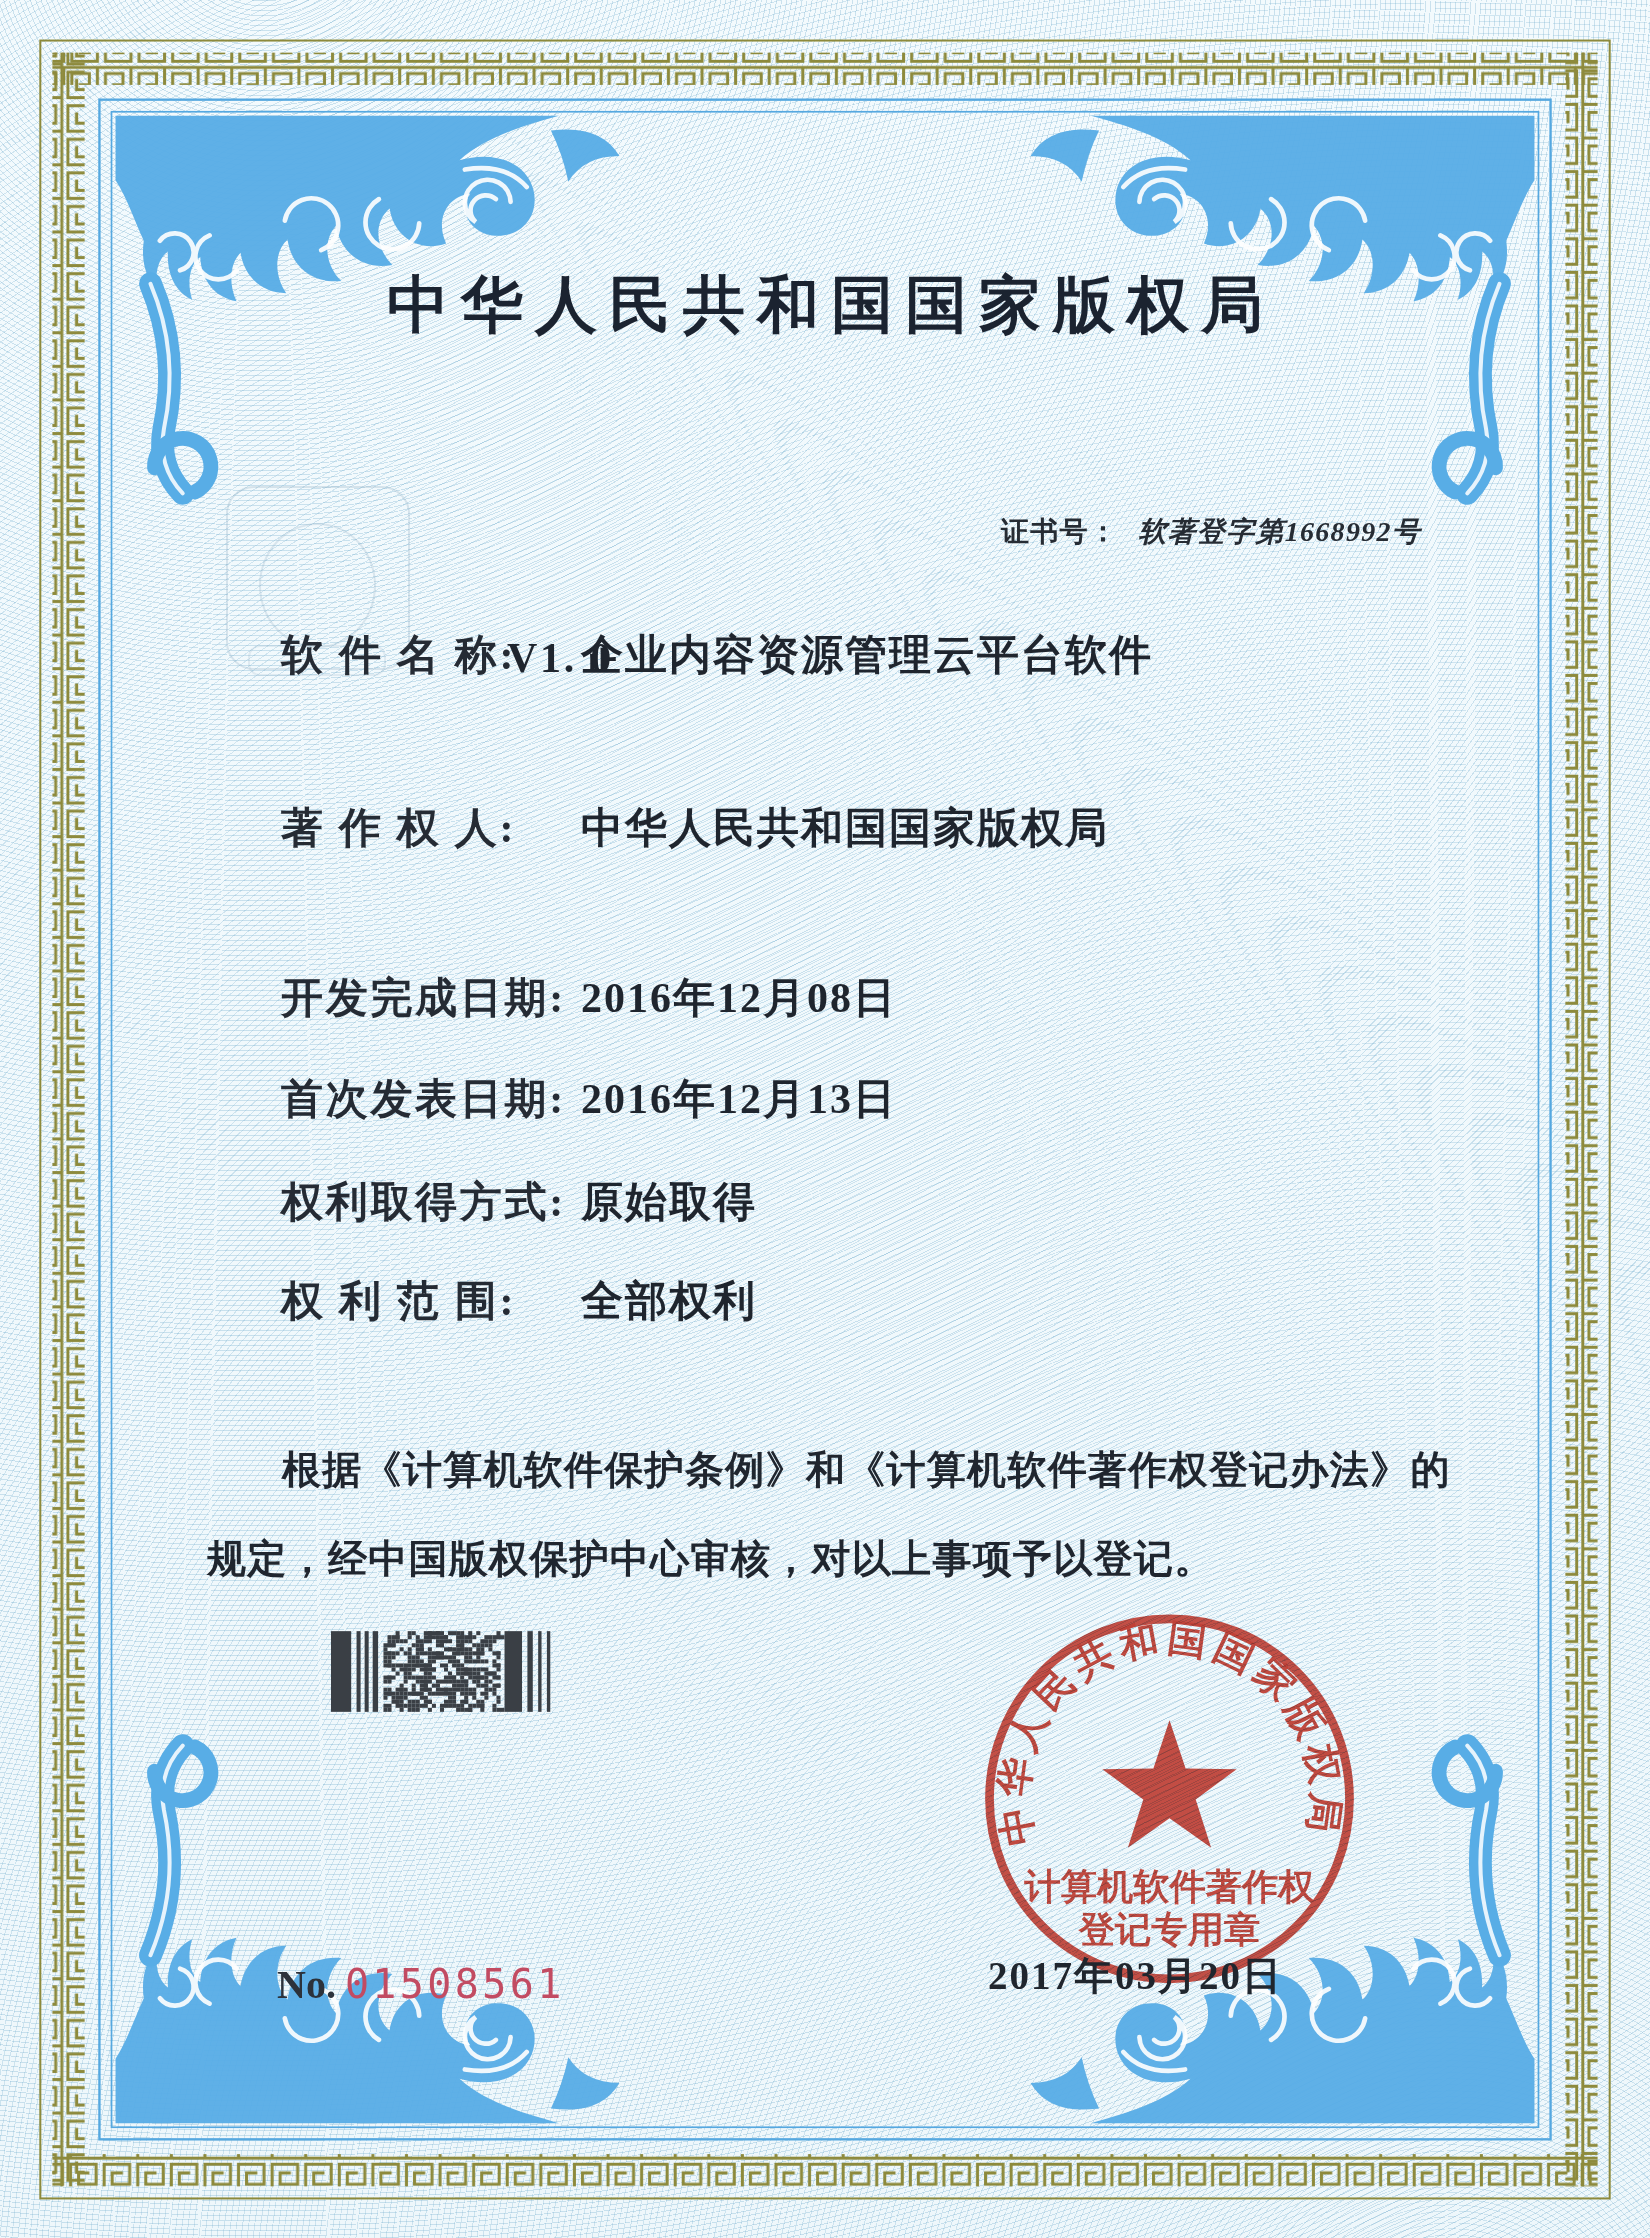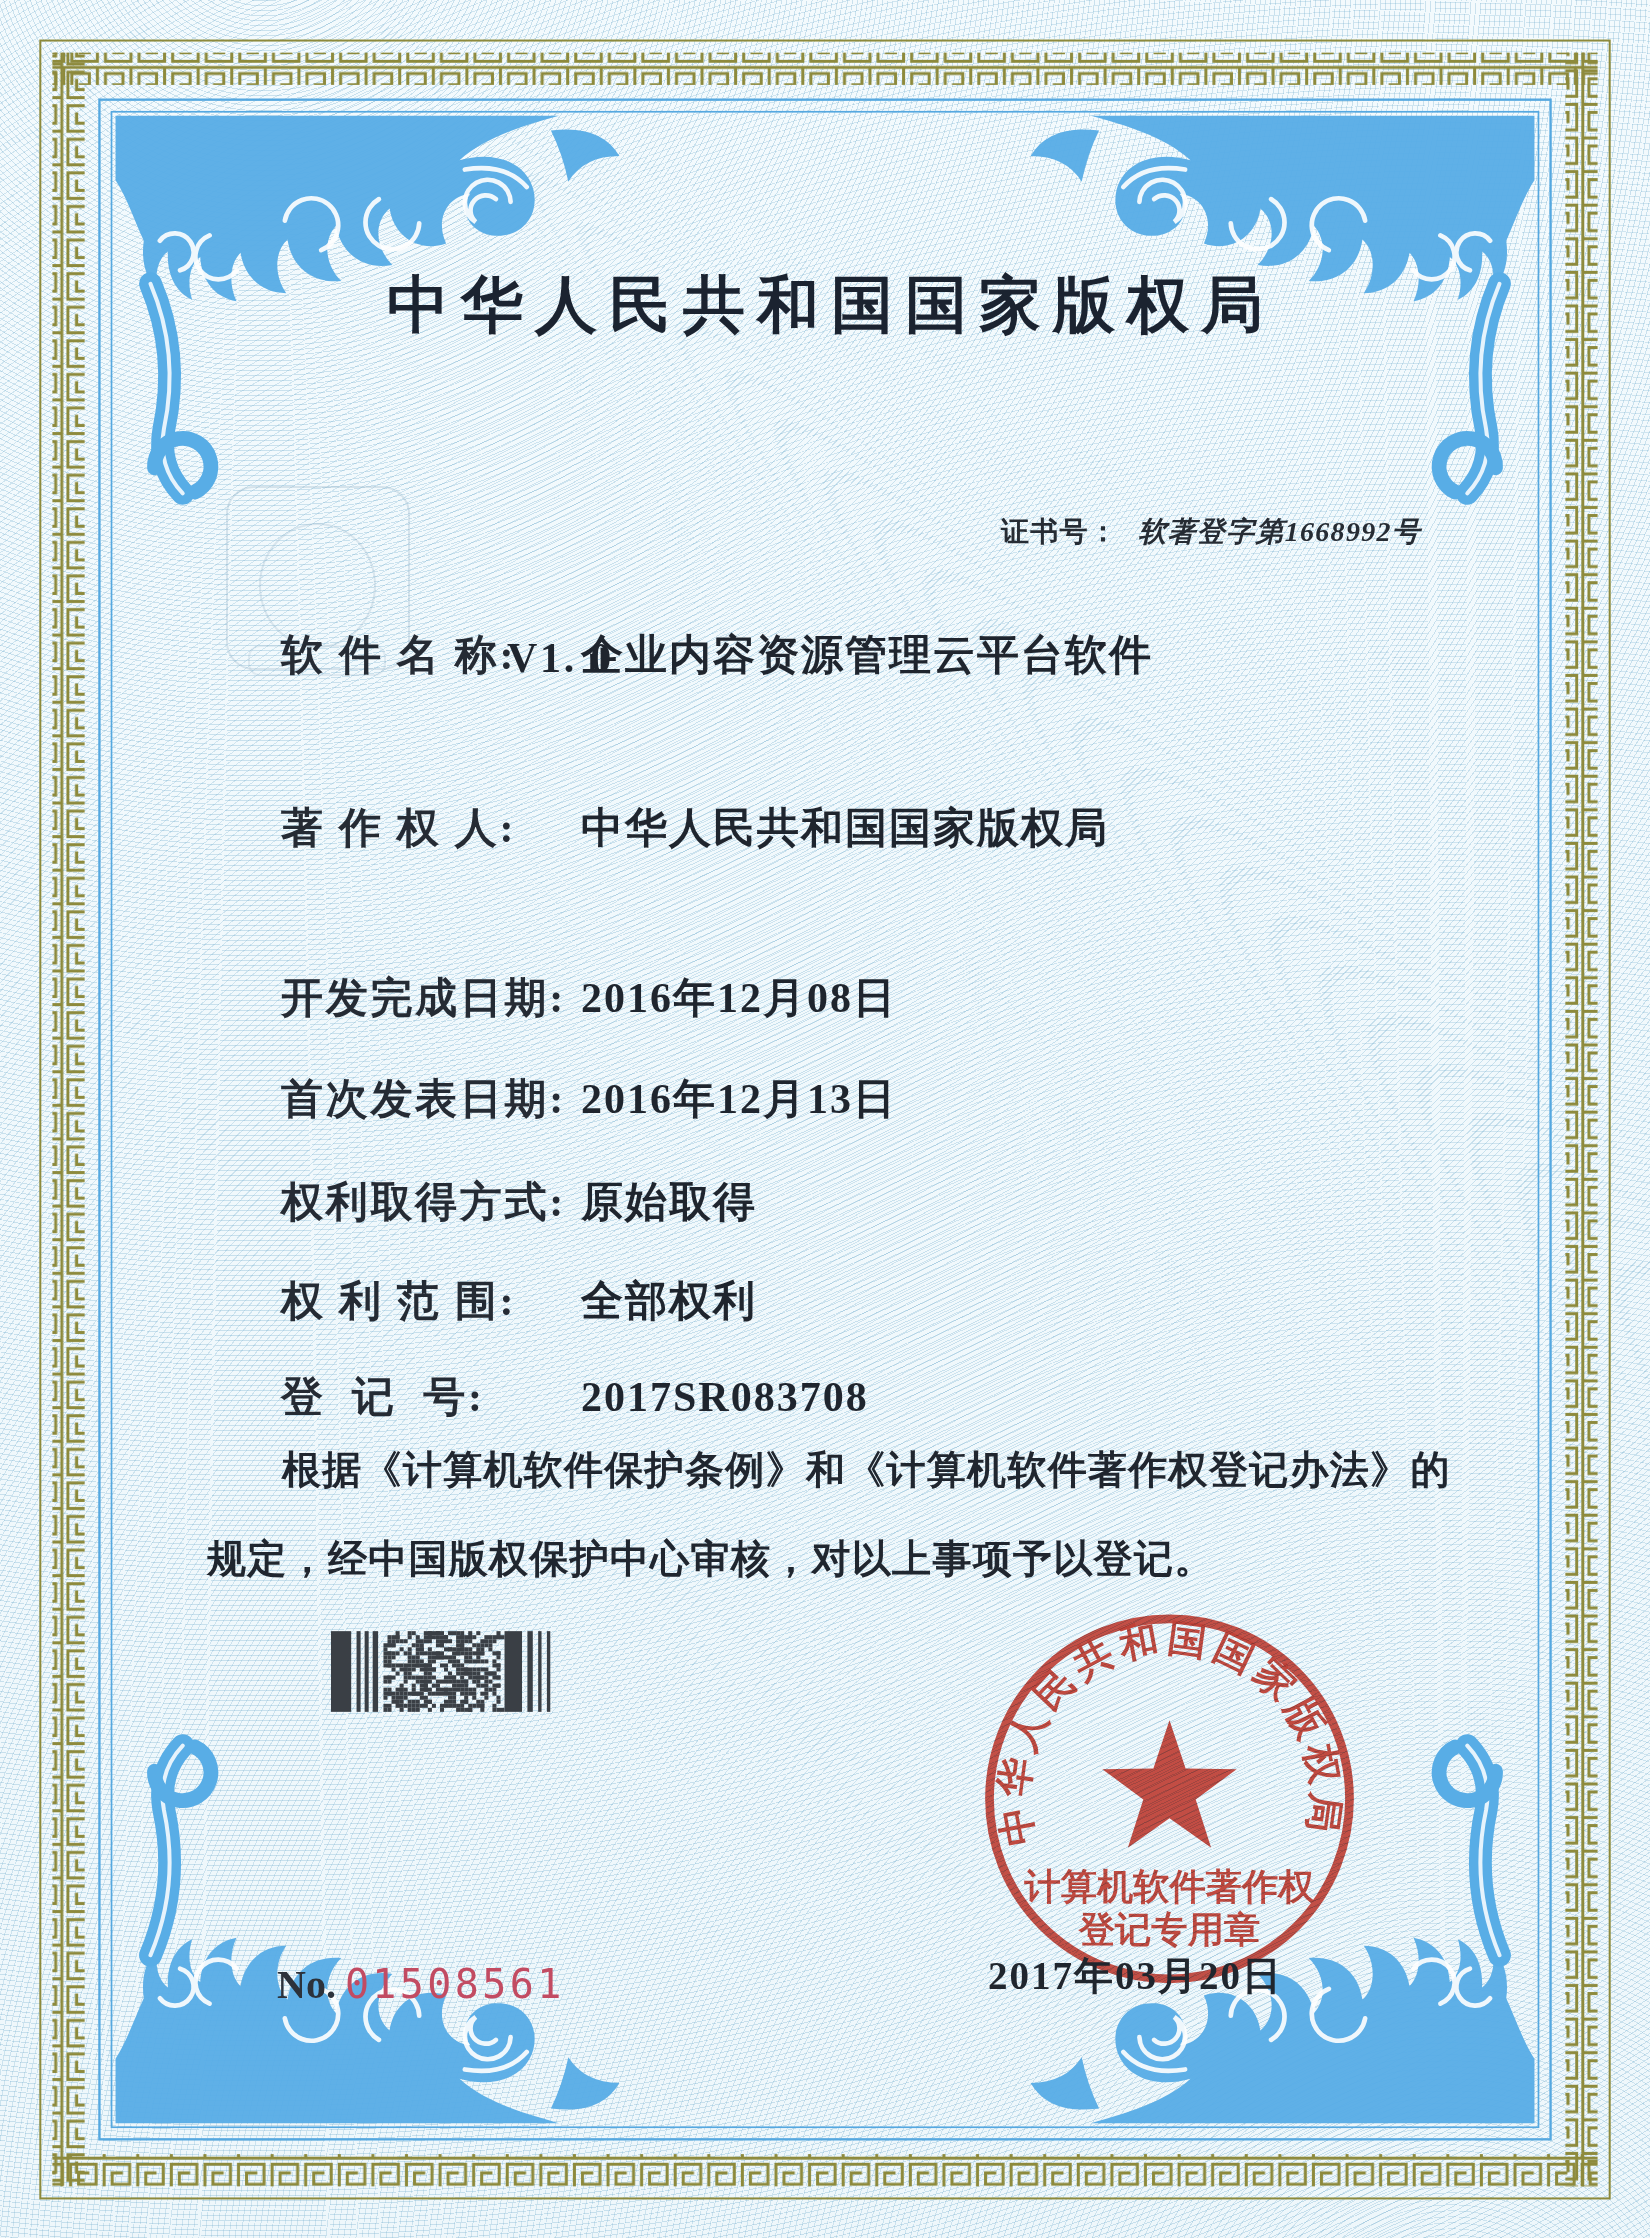--- a/index.html
+++ b/index.html
@@ -153,23 +153,20 @@
     <span class="f-label">开发完成日期:</span><span class="f-value">2016年12月08日</span>
   </div>
   <div class="row" style="top:1023px">
     <span class="f-label">首次发表日期:</span><span class="f-value">2016年12月13日</span>
   </div>
   <div class="row" style="top:1126px">
     <span class="f-label">权利取得方式:</span><span class="f-value">原始取得</span>
   </div>
   <div class="row" style="top:1225px">
     <span class="f-label">权 利 范 围:</span><span class="f-value">全部权利</span>
-  </div>
-  <div class="row" style="top:1321px">
-    <span class="f-label">登  记  号:</span><span class="f-value">2017SR083708</span>
   </div>
 
   <div class="statement" style="left:282px;top:1443px">根据《计算机软件保护条例》和《计算机软件著作权登记办法》的</div>
   <div class="statement" style="left:207px;top:1532px">规定，经中国版权保护中心审核，对以上事项予以登记。</div>
 
   <svg class="barcode" viewBox="0 0 336 120">
     <g fill="#3a3f45">
       <rect x="0" y="0" width="30" height="120"></rect>
       <rect x="38" y="0" width="6" height="120"></rect>
       <rect x="50" y="0" width="6" height="120"></rect>

